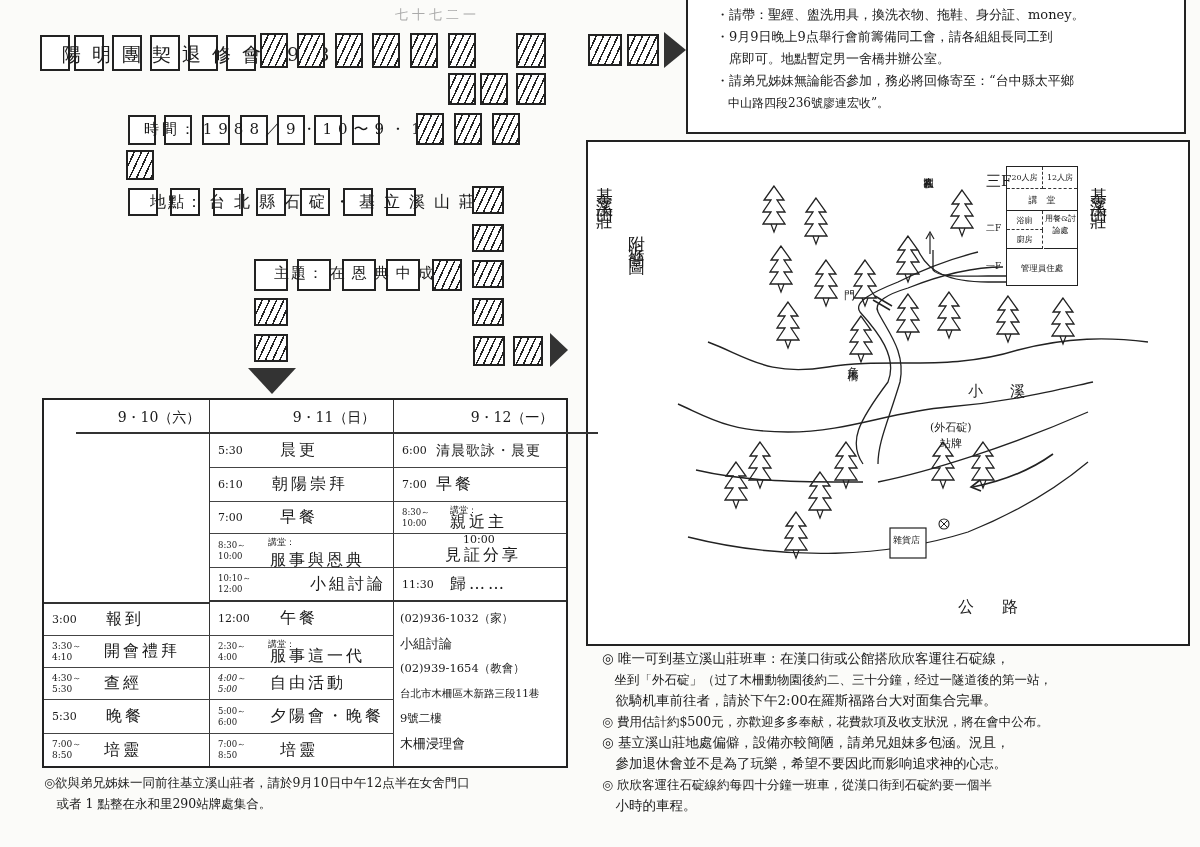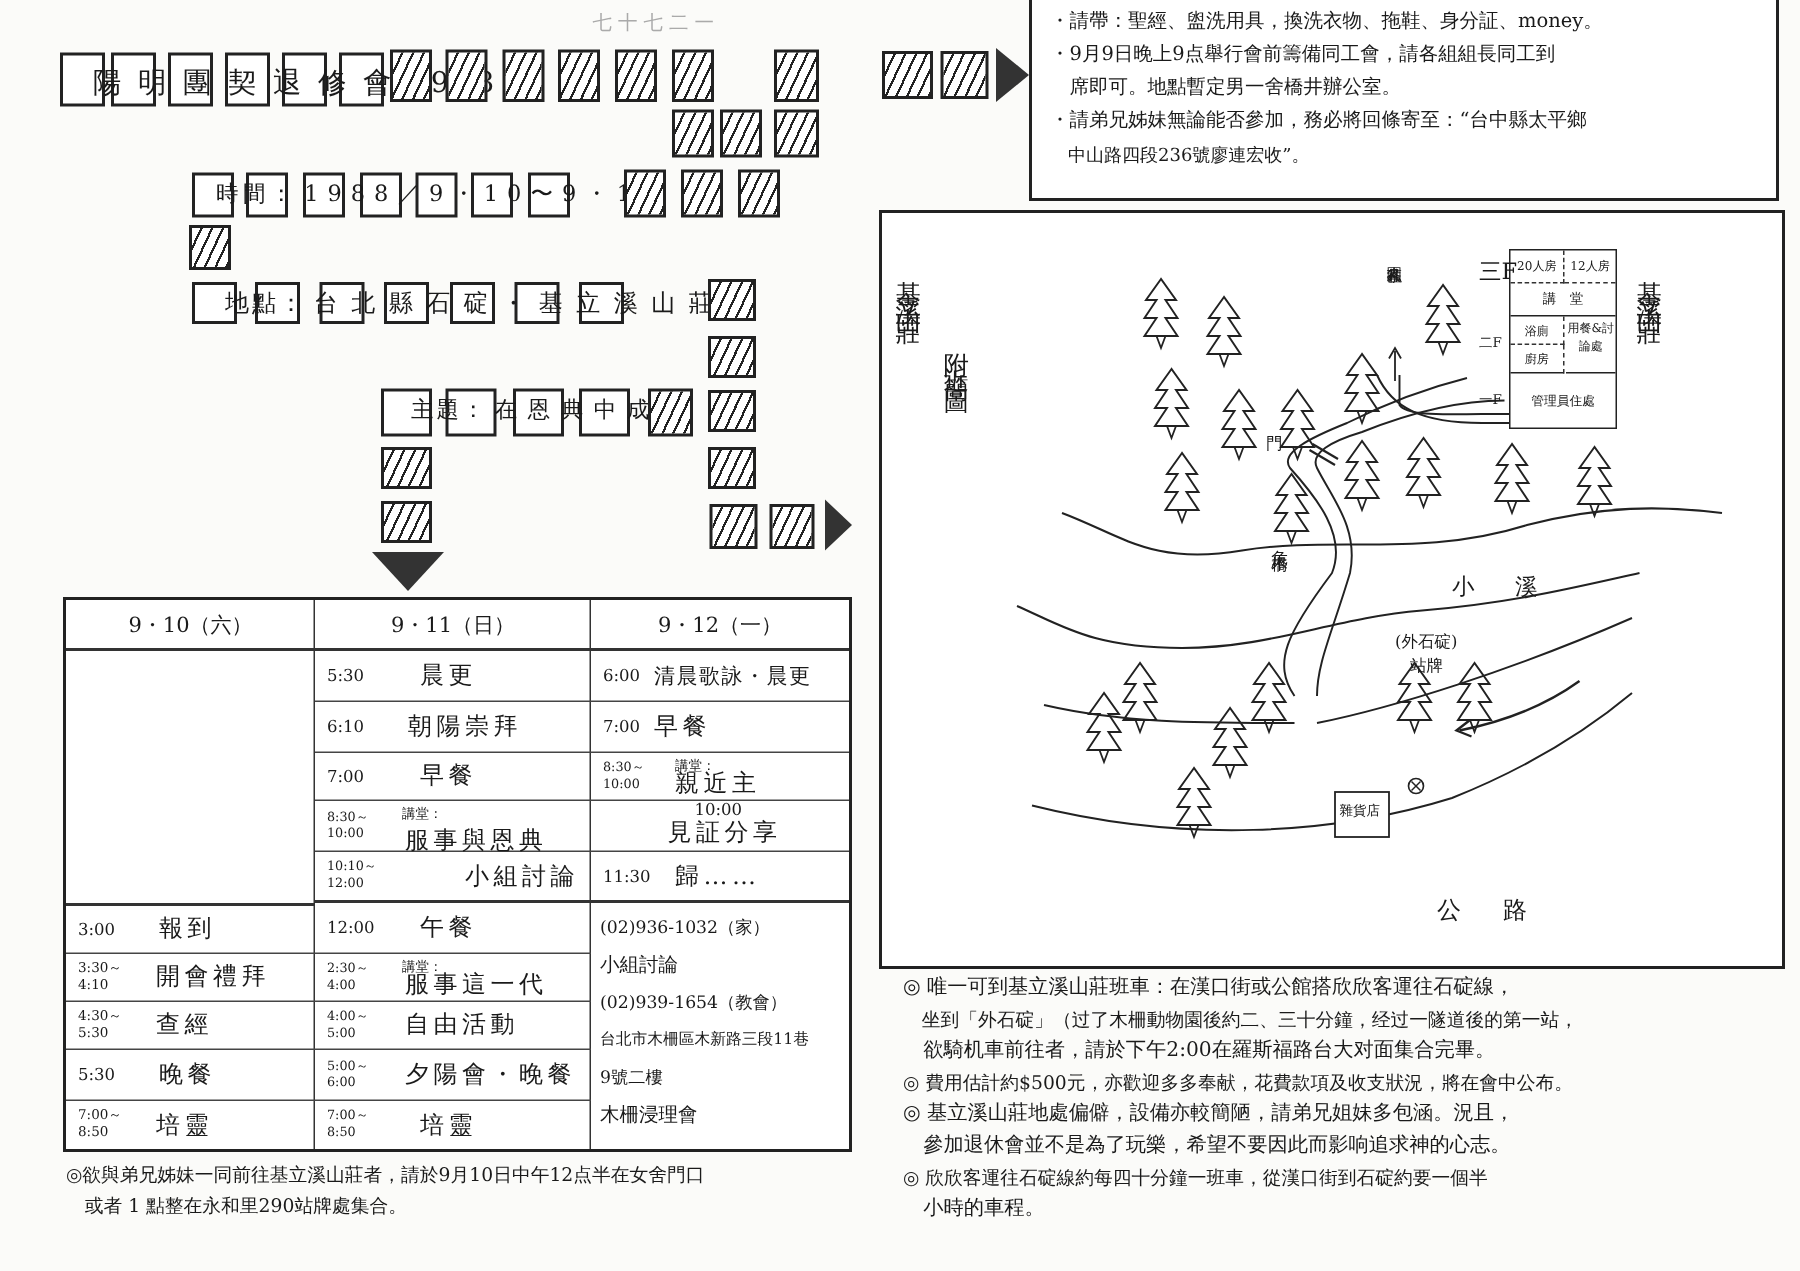--- a/index.html
+++ b/index.html
@@ -7,29 +7,29 @@
   body { position: relative; font-family: "DejaVu Sans", sans-serif; color: #1e1e1e; }
   .abs { position: absolute; }
   .cell { position: absolute; border: 2px solid #222; background: #fff; }
   .hatch { position: absolute; border: 2px solid #222;
     background: repeating-linear-gradient(115deg, #fff 0 5px, #222 5px 6.5px); }
   .tri-down { position: absolute; width: 0; height: 0; border-left: 24px solid transparent; border-right: 24px solid transparent; border-top: 26px solid #333; }
   .tri-right { position: absolute; width: 0; height: 0; border-top: 18px solid transparent; border-bottom: 18px solid transparent; border-left: 22px solid #333; }
   .hand { font-family: "DejaVu Serif", serif; color: #1a1a1a; }
   .row-text { position: absolute; font-size: 18px; letter-spacing: 9px; white-space: nowrap; }
   
-  .notes { position: absolute; left: 686px; top: 0; width: 500px; height: 134px; border: 2px solid #222; border-top: none; background: #fff; padding: 4px 12px; font-size: 13px; line-height: 22px; }
+  .notes { position: absolute; left: 686px; top: 0; width: 500px; height: 134px; border: 2px solid #222; border-top: none; background: #fff; padding: 4px 28px; font-size: 13px; line-height: 22px; }
   .notes p { white-space: nowrap; }
   
   .map { position: absolute; left: 586px; top: 140px; width: 604px; height: 506px; border: 2px solid #222; background: #fff; }
   .vtext { position: absolute; writing-mode: vertical-rl; font-size: 17px; letter-spacing: 6px; }
   
   .sched { position: absolute; left: 42px; top: 398px; width: 526px; height: 370px; border: 2.5px solid #222; background: #fff; }
   .sched .col { position: absolute; top: 0; bottom: 0; border-right: 1.5px solid #333; }
-  .sched .hdr { position: absolute; top: 0; height: 34px; font-size: 14px; text-align: center; line-height: 34px; border-bottom: 2px solid #333; }
+  .sched .hdr { position: absolute; top: 0; height: 34px; font-size: 14px; text-align: center; line-height: 34px; border-bottom: 2px solid #333; margin-left: 32px; }
   .srow { position: absolute; border-bottom: 1.5px solid #444; display: flex; align-items: center; }
   .srow .t { font-size: 11px; width: 48px; padding-left: 8px; line-height: 11px; }
   .srow .e { font-size: 16px; letter-spacing: 3px; }
   .srow .sub { font-size: 9px; position: absolute; top: 2px; }
   .foot { position: absolute; font-size: 12.5px; line-height: 21px; white-space: nowrap; }
   .bottom-notes { position: absolute; left: 602px; top: 648px; width: 590px; font-size: 13.5px; line-height: 21px; }
   .bottom-notes p { white-space: nowrap; }
 </style>
 </head>
 <body>
@@ -262,21 +262,21 @@
   <div class="srow" style="left:166px;top:202px;width:184px;height:34px;">
       <span class="t">12:00</span>
       <span class="e" style="margin-left:22px;">午餐</span>
     </div>
   <div class="srow" style="left:166px;top:236px;width:184px;height:32px;position:absolute;">
       <span class="t" style="font-size:8.5px;width:52px;">2:30～4:00</span>
       <span class="sub" style="left:58px;">講堂：</span>
       <span class="e" style="margin-left:8px;margin-top:10px;text-align:right;">服事這一代</span>
     </div>
   <div class="srow" style="left:166px;top:268px;width:184px;height:32px;">
-      <span class="t" style="font-size:8.5px;width:52px;">4:00～5:00</span>
+      <span class="t" style="font-size:8.5px;width:52px;font-style:italic;">4:00～5:00</span>
       <span class="e" style="margin-left:8px;">自由活動</span>
     </div>
   <div class="srow" style="left:166px;top:300px;width:184px;height:34px;">
       <span class="t" style="font-size:8.5px;width:52px;">5:00～6:00</span>
       <span class="e" style="margin-left:8px;">夕陽會・晚餐</span>
     </div>
   <div class="srow" style="left:166px;top:334px;width:184px;height:32px;border-bottom:none;">
       <span class="t" style="font-size:8.5px;width:52px;">7:00～8:50</span>
       <span class="e" style="margin-left:18px;">培靈</span>
     </div>

